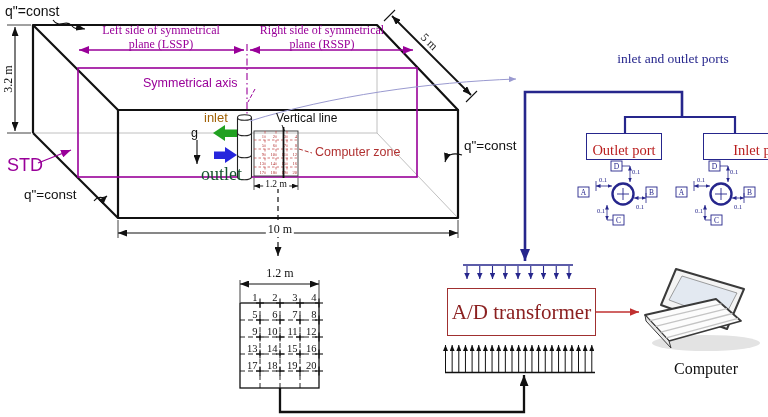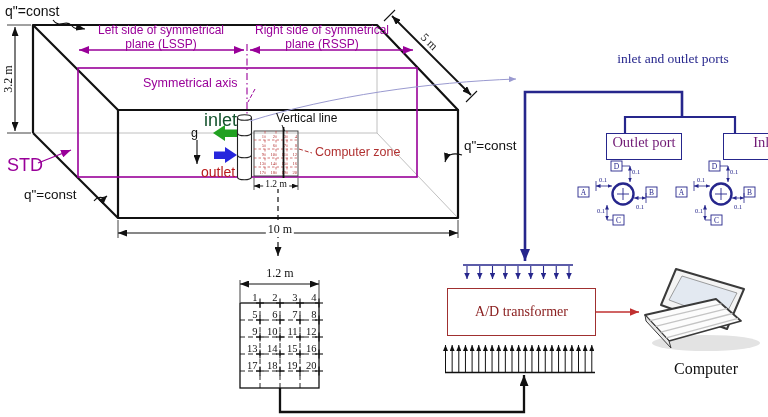--- a/index.html
+++ b/index.html
@@ -3,29 +3,29 @@
 <meta charset="utf-8">
 <style>
   html,body{margin:0;padding:0;background:#fff;}
   #canvas{position:relative;width:768px;height:417px;background:#fff;overflow:hidden;
           font-family:"Liberation Sans",sans-serif;}
   #main-svg{position:absolute;left:0;top:0;}
   .lbl{position:absolute;white-space:nowrap;color:#111;}
   .serif{font-family:"Liberation Serif",serif;}
   .mag{color:#990099;text-align:right;}
   .navy{color:#26268C;}
-  .ctr{transform:translateX(-50%);text-align:center;}
+  .ctr{transform:translateX(-50%);text-align:center;font-family:Liberation Serif, serif;}
   .wbg{background:#fff;padding:0 2px;}
-  .portbox{position:absolute;border:1.5px solid #26268C;display:flex;align-items:flex-start;
-           justify-content:center;font-family:"Liberation Serif",serif;color:#701a75;
-           background:#fff;margin-left:20px;}
+  .portbox{position:absolute;border:1.5px solid #26268C;display:flex;align-items:flex-end;
+           justify-content:center;font-family:"Liberation Serif",serif;color:#b91c1c;
+           background:#fff;}
   .adbox{position:absolute;left:447px;top:288px;width:147px;height:46px;
          border:1.5px solid #A03030;background:#fff;display:flex;align-items:center;
          justify-content:center;font-family:"Liberation Serif",serif;
-         font-size:14px;color:#8B2020;}
+         font-size:21px;color:#8B2020;}
 </style>
 </head>
 <body>
 
 <div id="canvas">
 
 <svg id="main-svg" width="768" height="417" viewBox="0 0 768 417">
   <defs>
     <marker id="mk-dim" markerUnits="userSpaceOnUse" markerWidth="9" markerHeight="7" refX="9" refY="3.5" orient="auto-start-reverse">
           <path d="M0,0 L9,3.5 L0,7 z" fill="#111"></path>
@@ -372,22 +372,22 @@
   <div>Left side of symmetrical</div>
   <div>plane (LSSP)</div>
 </div>
 <div class="lbl mag ctr" style="left:322px;top:23px;font-size:12px;line-height:14px;">
   <div>Right side of symmetrical</div>
   <div>plane (RSSP)</div>
 </div>
 <div class="lbl mag" style="left:143px;top:76px;font-size:12.5px;">Symmetrical axis</div>
 <div class="lbl mag" style="left:7px;top:155px;font-size:18px;">STD</div>
 
-<div class="lbl" style="left:204px;top:110px;font-size:18px;color:#14532d;">inlet</div>
-<div class="lbl" style="left:201px;top:164px;font-size:14px;color:#b91c1c;">outlet</div>
+<div class="lbl" style="left:204px;top:110px;font-size:13px;color:#a16207;">inlet</div>
+<div class="lbl" style="left:201px;top:164px;font-size:18px;color:#14532d;font-family:Liberation Serif, serif;">outlet</div>
 <div class="lbl" style="left:191px;top:126px;font-size:12.5px;">g</div>
 <div class="lbl" style="left:276px;top:111px;font-size:12px;">Vertical line</div>
 <div class="lbl" style="left:315px;top:145px;font-size:12.5px;color:#B03030;">Computer zone</div>
 
 <div class="lbl serif ctr" style="left:280px;top:266px;font-size:12px;">1.2 m</div>
 
 <div class="lbl serif navy ctr" style="left:673px;top:51px;font-size:13.5px;line-height:15.5px;">
   <div>inlet and outlet ports</div>
 </div>
 <div class="portbox" style="left:586px;top:133px;width:74px;height:25px;font-size:14.5px;">

